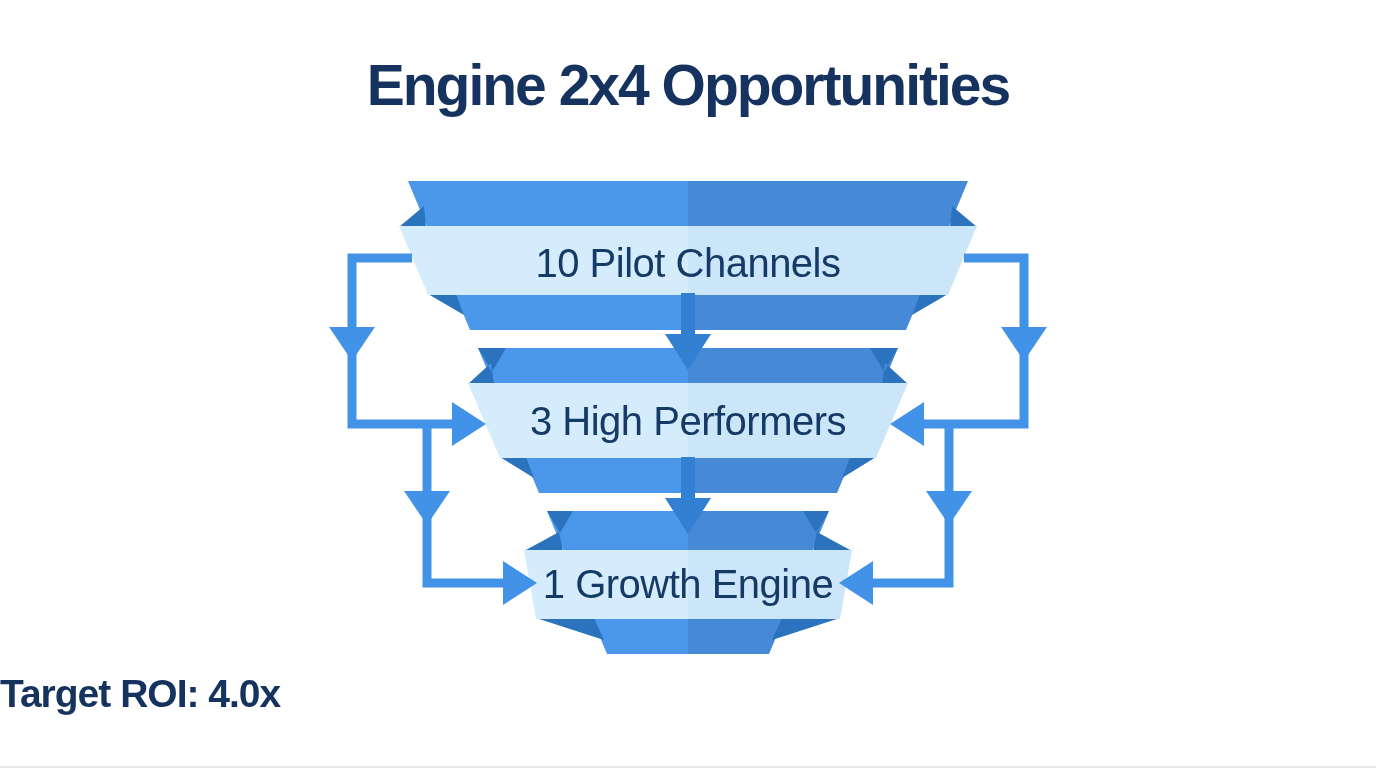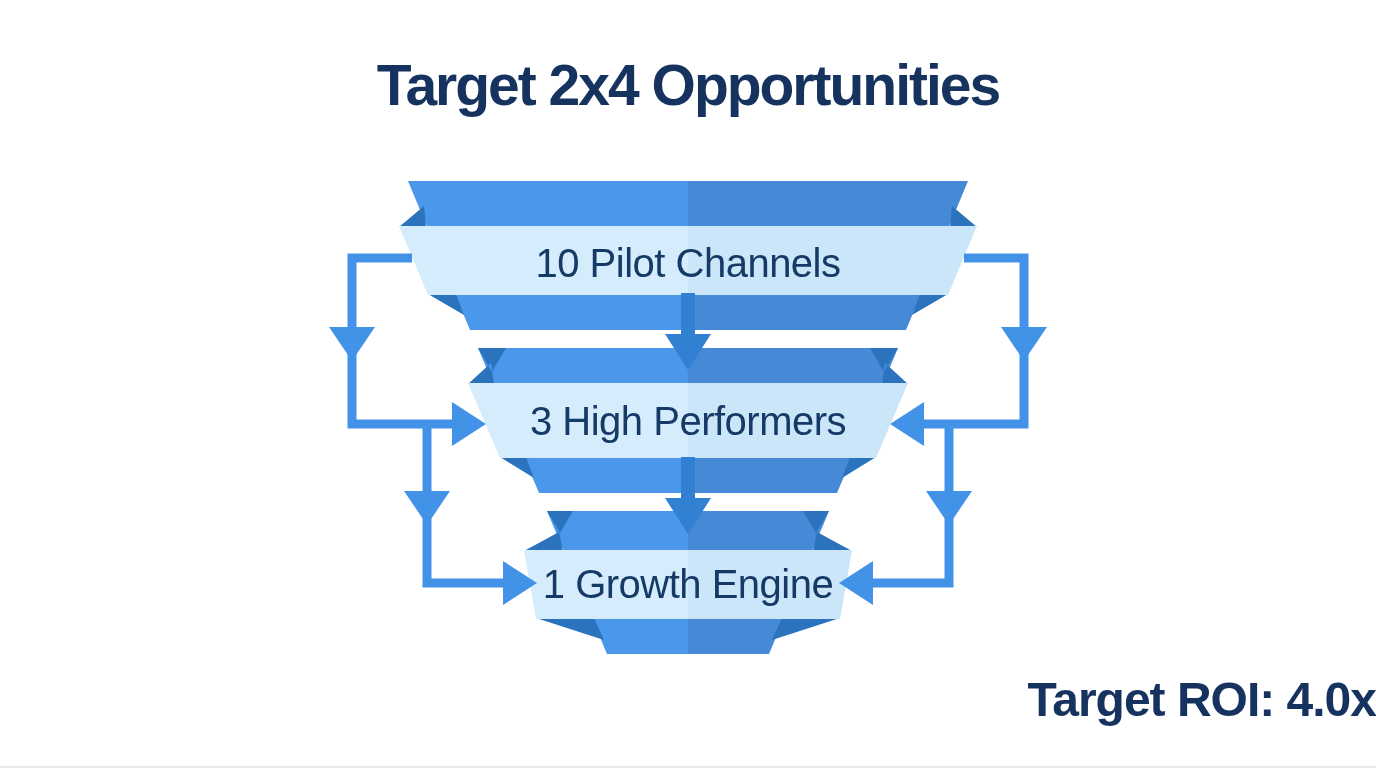--- a/index.html
+++ b/index.html
@@ -17,35 +17,35 @@
     color:#16335f;
   }
   .funnel-svg{position:absolute;top:0;left:0;}
   .stage-label{
     font-family:"Liberation Sans", sans-serif;
     font-size:40px;font-weight:500;letter-spacing:-0.5px;
     text-anchor:middle;
   }
   .footer-roi{
     position:absolute;top:672px;left:0;width:100%;
-    text-align:right;
-    font-size:48px;font-weight:bold;letter-spacing:-1px;
+    text-align:left;
+    font-size:39px;font-weight:bold;letter-spacing:-1px;
     color:#16335f;
   }
   .bottom-hairline{
     position:absolute;left:0;bottom:0;width:100%;height:2px;
     background:rgba(120,135,150,0.18);
   }
 </style>
 </head>
 <body>
 
 <div class="slide">
 
-  <h1 class="page-title">Target 2x4 Opportunities</h1>
+  <h1 class="page-title">Engine 2x4 Opportunities</h1>
 
   <svg class="funnel-svg" width="1376" height="768" viewBox="0 0 1376 768">
 
     <path d="M408,181 L688,181 L688,330 L470,330 Z
              M478,348 L688,348 L688,493 L539,493 Z
              M547,511 L688,511 L688,654 L607,654 Z" fill="#4b97ec"></path>
     <path d="M968,181 L688,181 L688,330 L906,330 Z
              M898,348 L688,348 L688,493 L837,493 Z
              M829,511 L688,511 L688,654 L769,654 Z" fill="#4689d7"></path>
 

